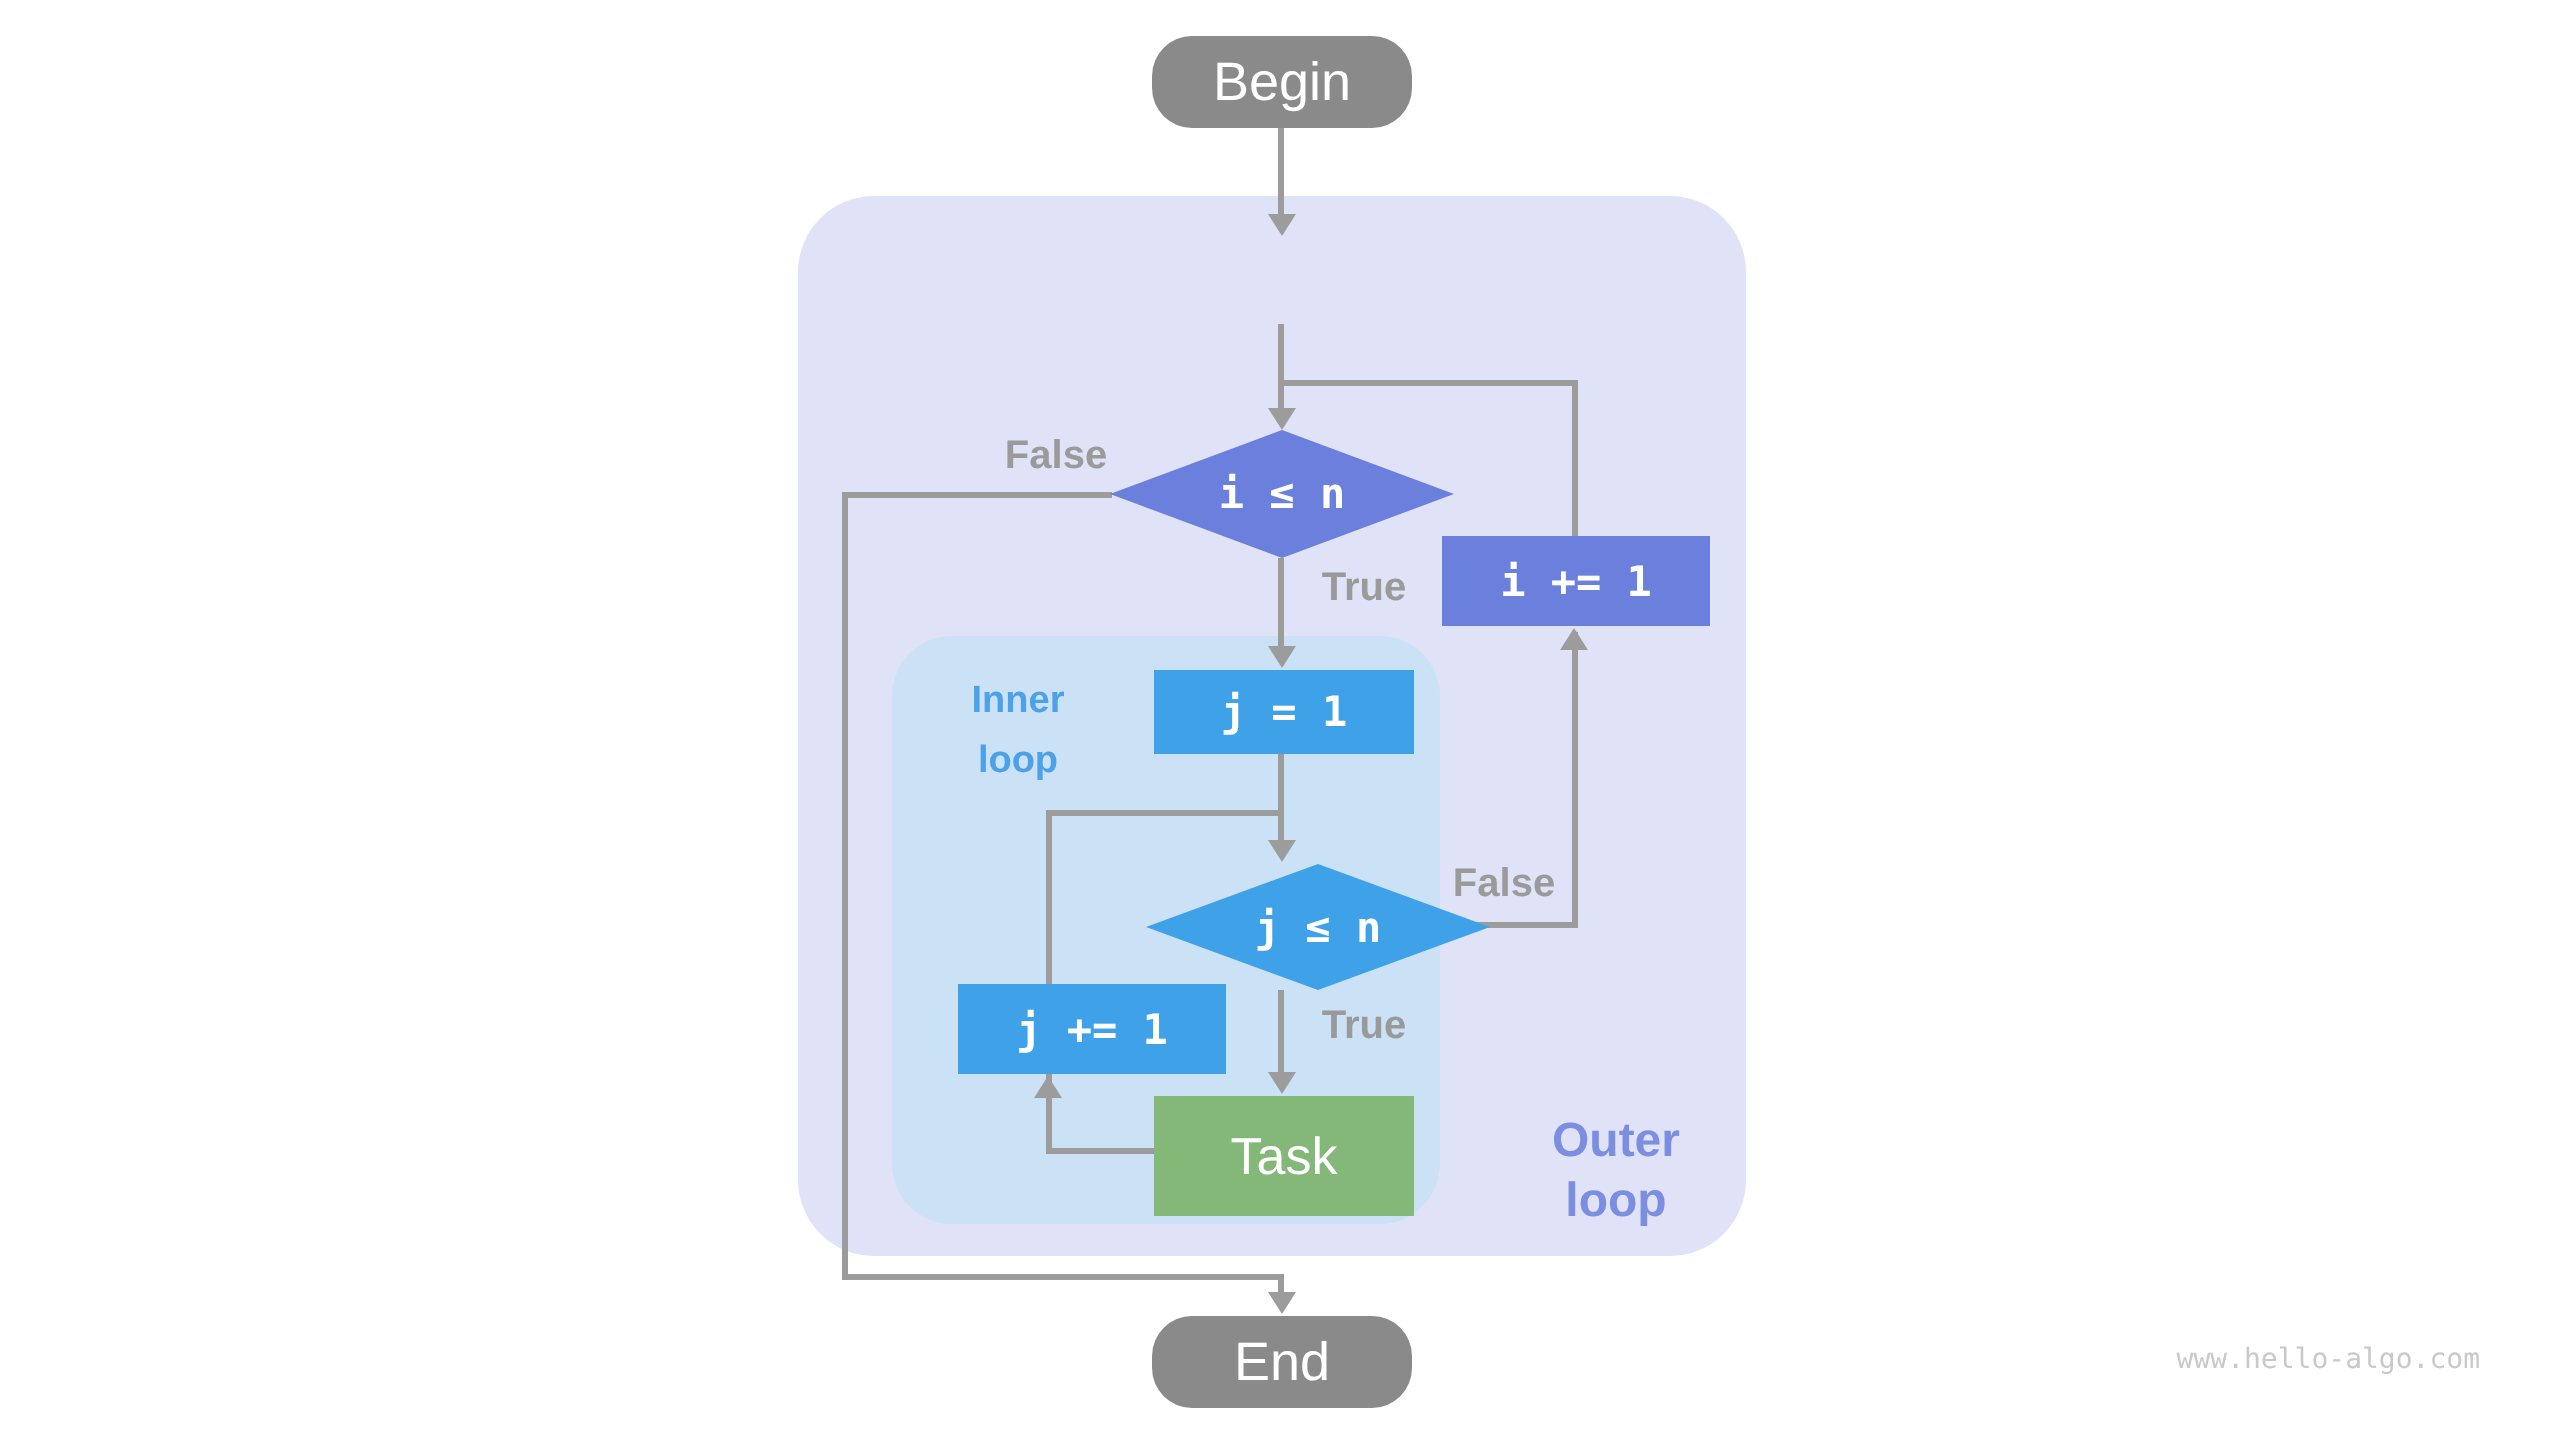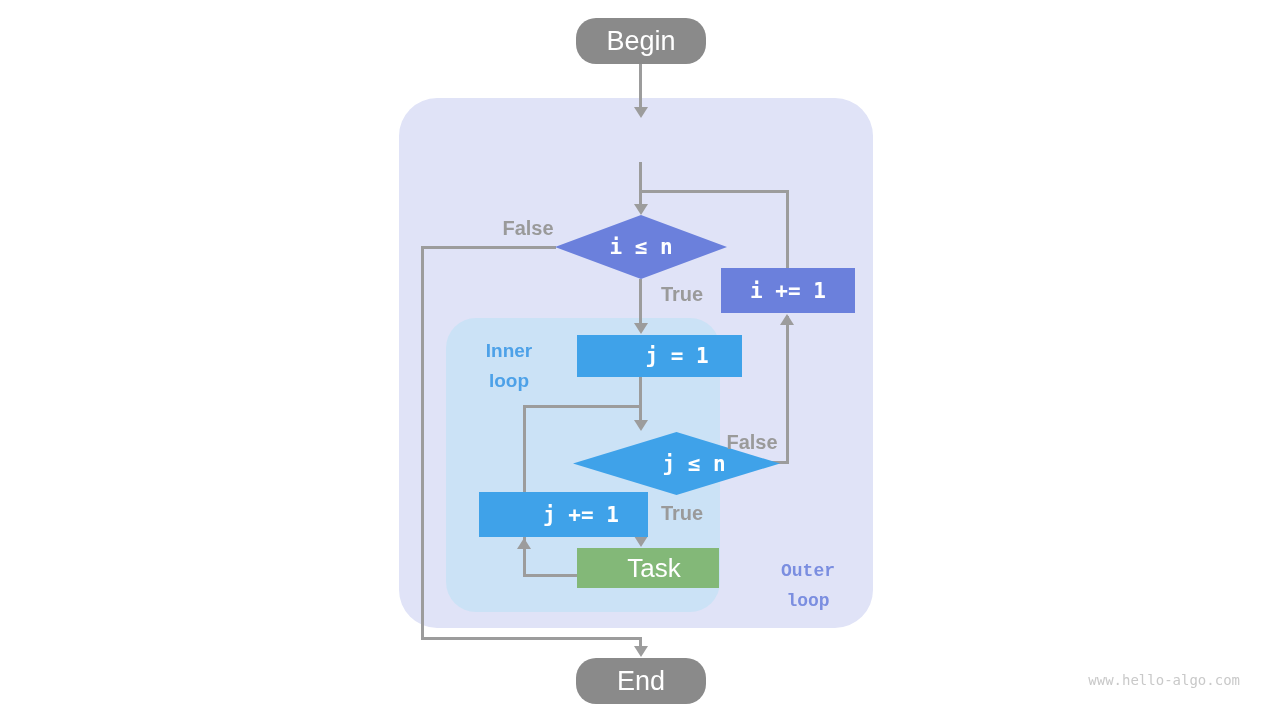--- a/index.html
+++ b/index.html
@@ -15,21 +15,21 @@
   .node {
     position:absolute; display:flex; align-items:center; justify-content:center;
     color:#ffffff; text-align:center;
   }
   .terminal {
     background:var(--terminal-bg,#8A8A8A); border-radius:20px;
     font-size:27px; font-family:"Liberation Sans", sans-serif;
   }
   .code-label { font-family:"DejaVu Sans Mono", monospace; font-size:21px; font-weight:bold; }
   .box-outer { background:var(--outer-node-bg,#6B80DC); }
-  .box-inner { background:var(--inner-node-bg,#3FA2E9);padding-left:35px; }
+  .box-inner { background:var(--inner-node-bg,#3FA2E9); }
   .box-task { background:var(--task-bg,#83B878); font-size:26px; font-family:"Liberation Sans", sans-serif; font-weight:normal; }
   .diamond {
     position:absolute; display:flex; align-items:center; justify-content:center;
     color:#ffffff; clip-path:polygon(50% 0%, 100% 50%, 50% 100%, 0% 50%);
   }
   .diamond.box-outer { background:var(--outer-node-bg,#6B80DC); }
   .diamond.box-inner { background:var(--inner-node-bg,#3FA2E9); }
   .edge { position:absolute; background:var(--edge,#9C9C9C); }
   .arrow-down {
     position:absolute; width:0; height:0;
@@ -43,21 +43,21 @@
   }
   .edge-label {
     position:absolute; font-weight:bold; font-size:20px;
     color:var(--edge-label,#9A9A9A); text-align:center;
     font-family:"Liberation Sans", sans-serif;
   }
   .region-label {
     position:absolute; font-weight:bold; text-align:center; line-height:30px;
   }
   .region-label.inner-loop { color:var(--inner-label,#4DA1E8); font-size:19px; font-family:"Liberation Sans", sans-serif; }
-  .region-label.outer-loop { color:var(--outer-label,#7B8EE0); font-size:18px; font-family:Liberation Mono, monospace; }
+  .region-label.outer-loop { color:var(--outer-label,#7B8EE0); font-size:24px; font-family:Liberation Sans, sans-serif; }
   .watermark {
     position:absolute; font-family:"DejaVu Sans Mono", monospace; font-size:14px;
     color:var(--watermark,#C9C9C9); text-align:right;
   }
 </style>
 </head>
 <body>
 
 <div id="canvas">
 
@@ -103,21 +103,21 @@
   <div class="diamond box-outer code-label" style="left:555px; top:215px; width:172px; height:64px;">i ≤ n</div>
 
   <div class="node box-outer code-label" style="left:721px; top:268px; width:134px; height:45px;">i += 1</div>
 
   <div class="node box-inner code-label" style="left:577px; top:335px; width:130px; height:42px;">j = 1</div>
 
   <div class="diamond box-inner code-label" style="left:573px; top:432px; width:172px; height:63px;">j ≤ n</div>
 
   <div class="node box-inner code-label" style="left:458px; top:492px; width:134px; height:45px;margin-left:21px;">j += 1</div>
 
-  <div class="node box-task" style="left:577px; top:548px; width:130px; height:40px;padding-left:12px;">Task</div>
+  <div class="node box-task" style="left:577px; top:548px; width:130px; height:60px;">Task</div>
 
   <div class="node terminal" style="left:576px; top:658px; width:130px; height:46px;">End</div>
 
   <div class="edge-label" style="left:496px; top:217px; width:64px;">False</div>
   <div class="edge-label" style="left:654px; top:283px; width:56px;">True</div>
   <div class="edge-label" style="left:720px; top:431px; width:64px;">False</div>
   <div class="edge-label" style="left:654px; top:502px; width:56px;">True</div>
 
   <div class="region-label inner-loop" style="left:467px; top:336px; width:84px;">
     <div>Inner</div>

